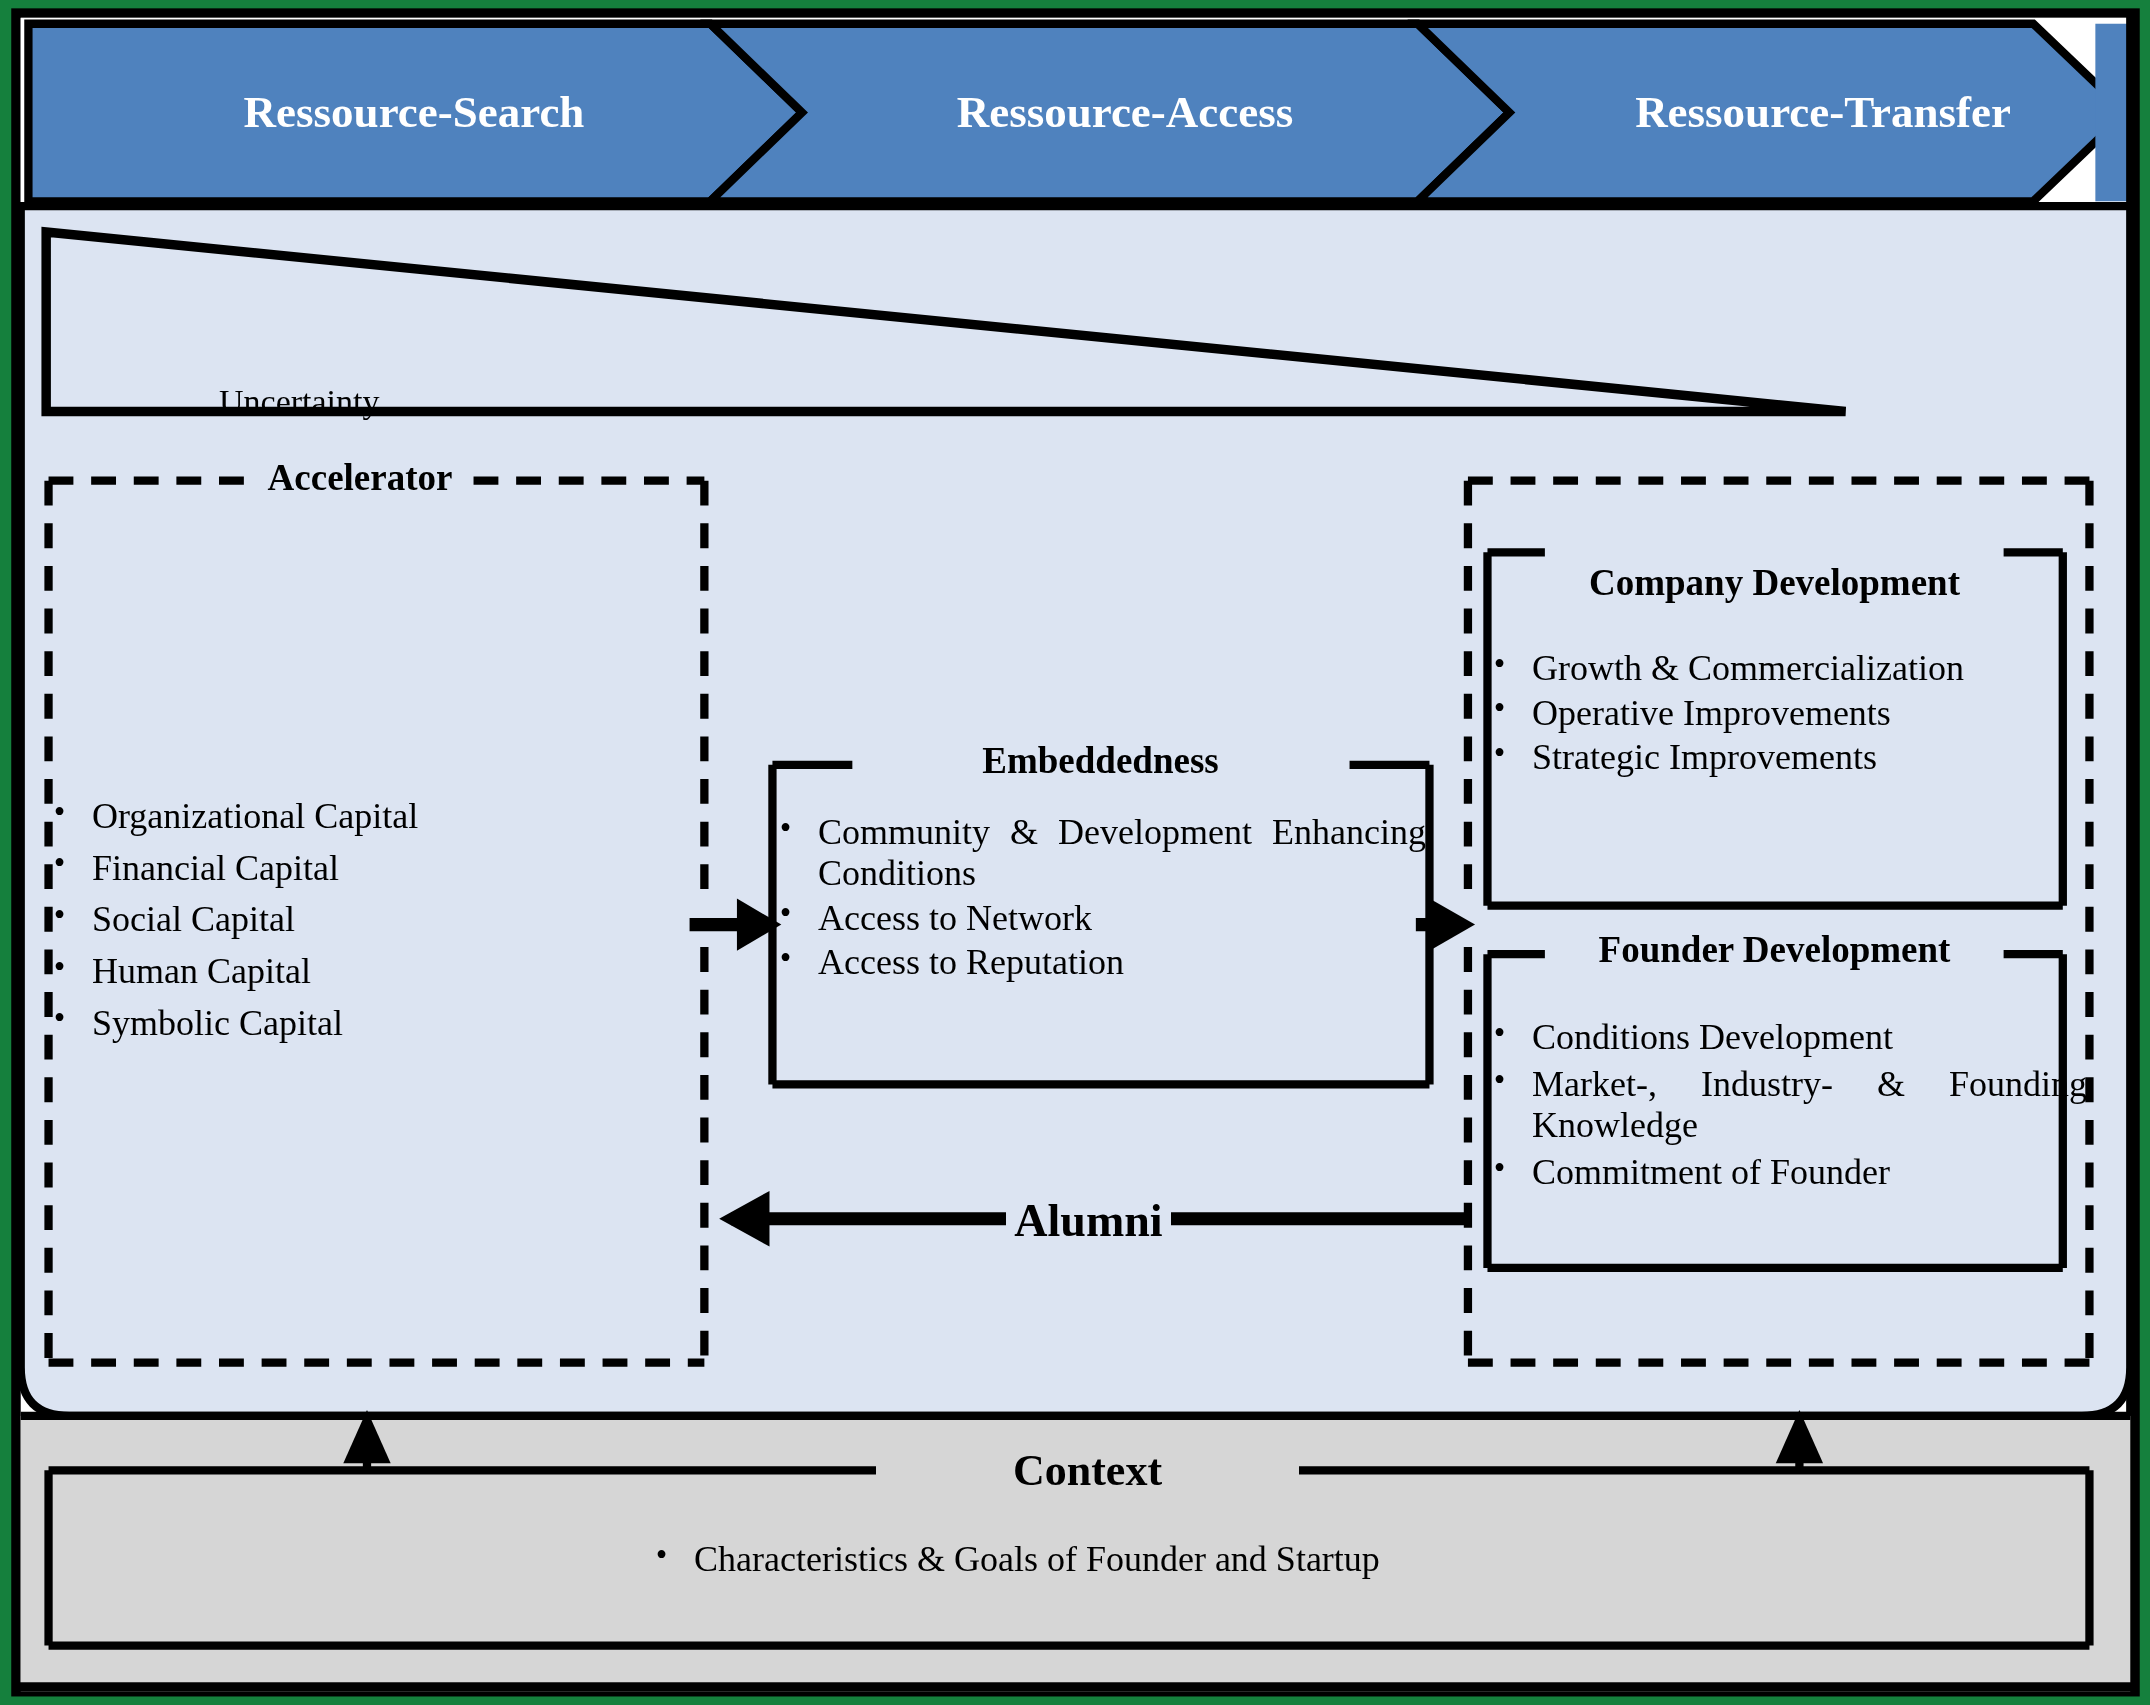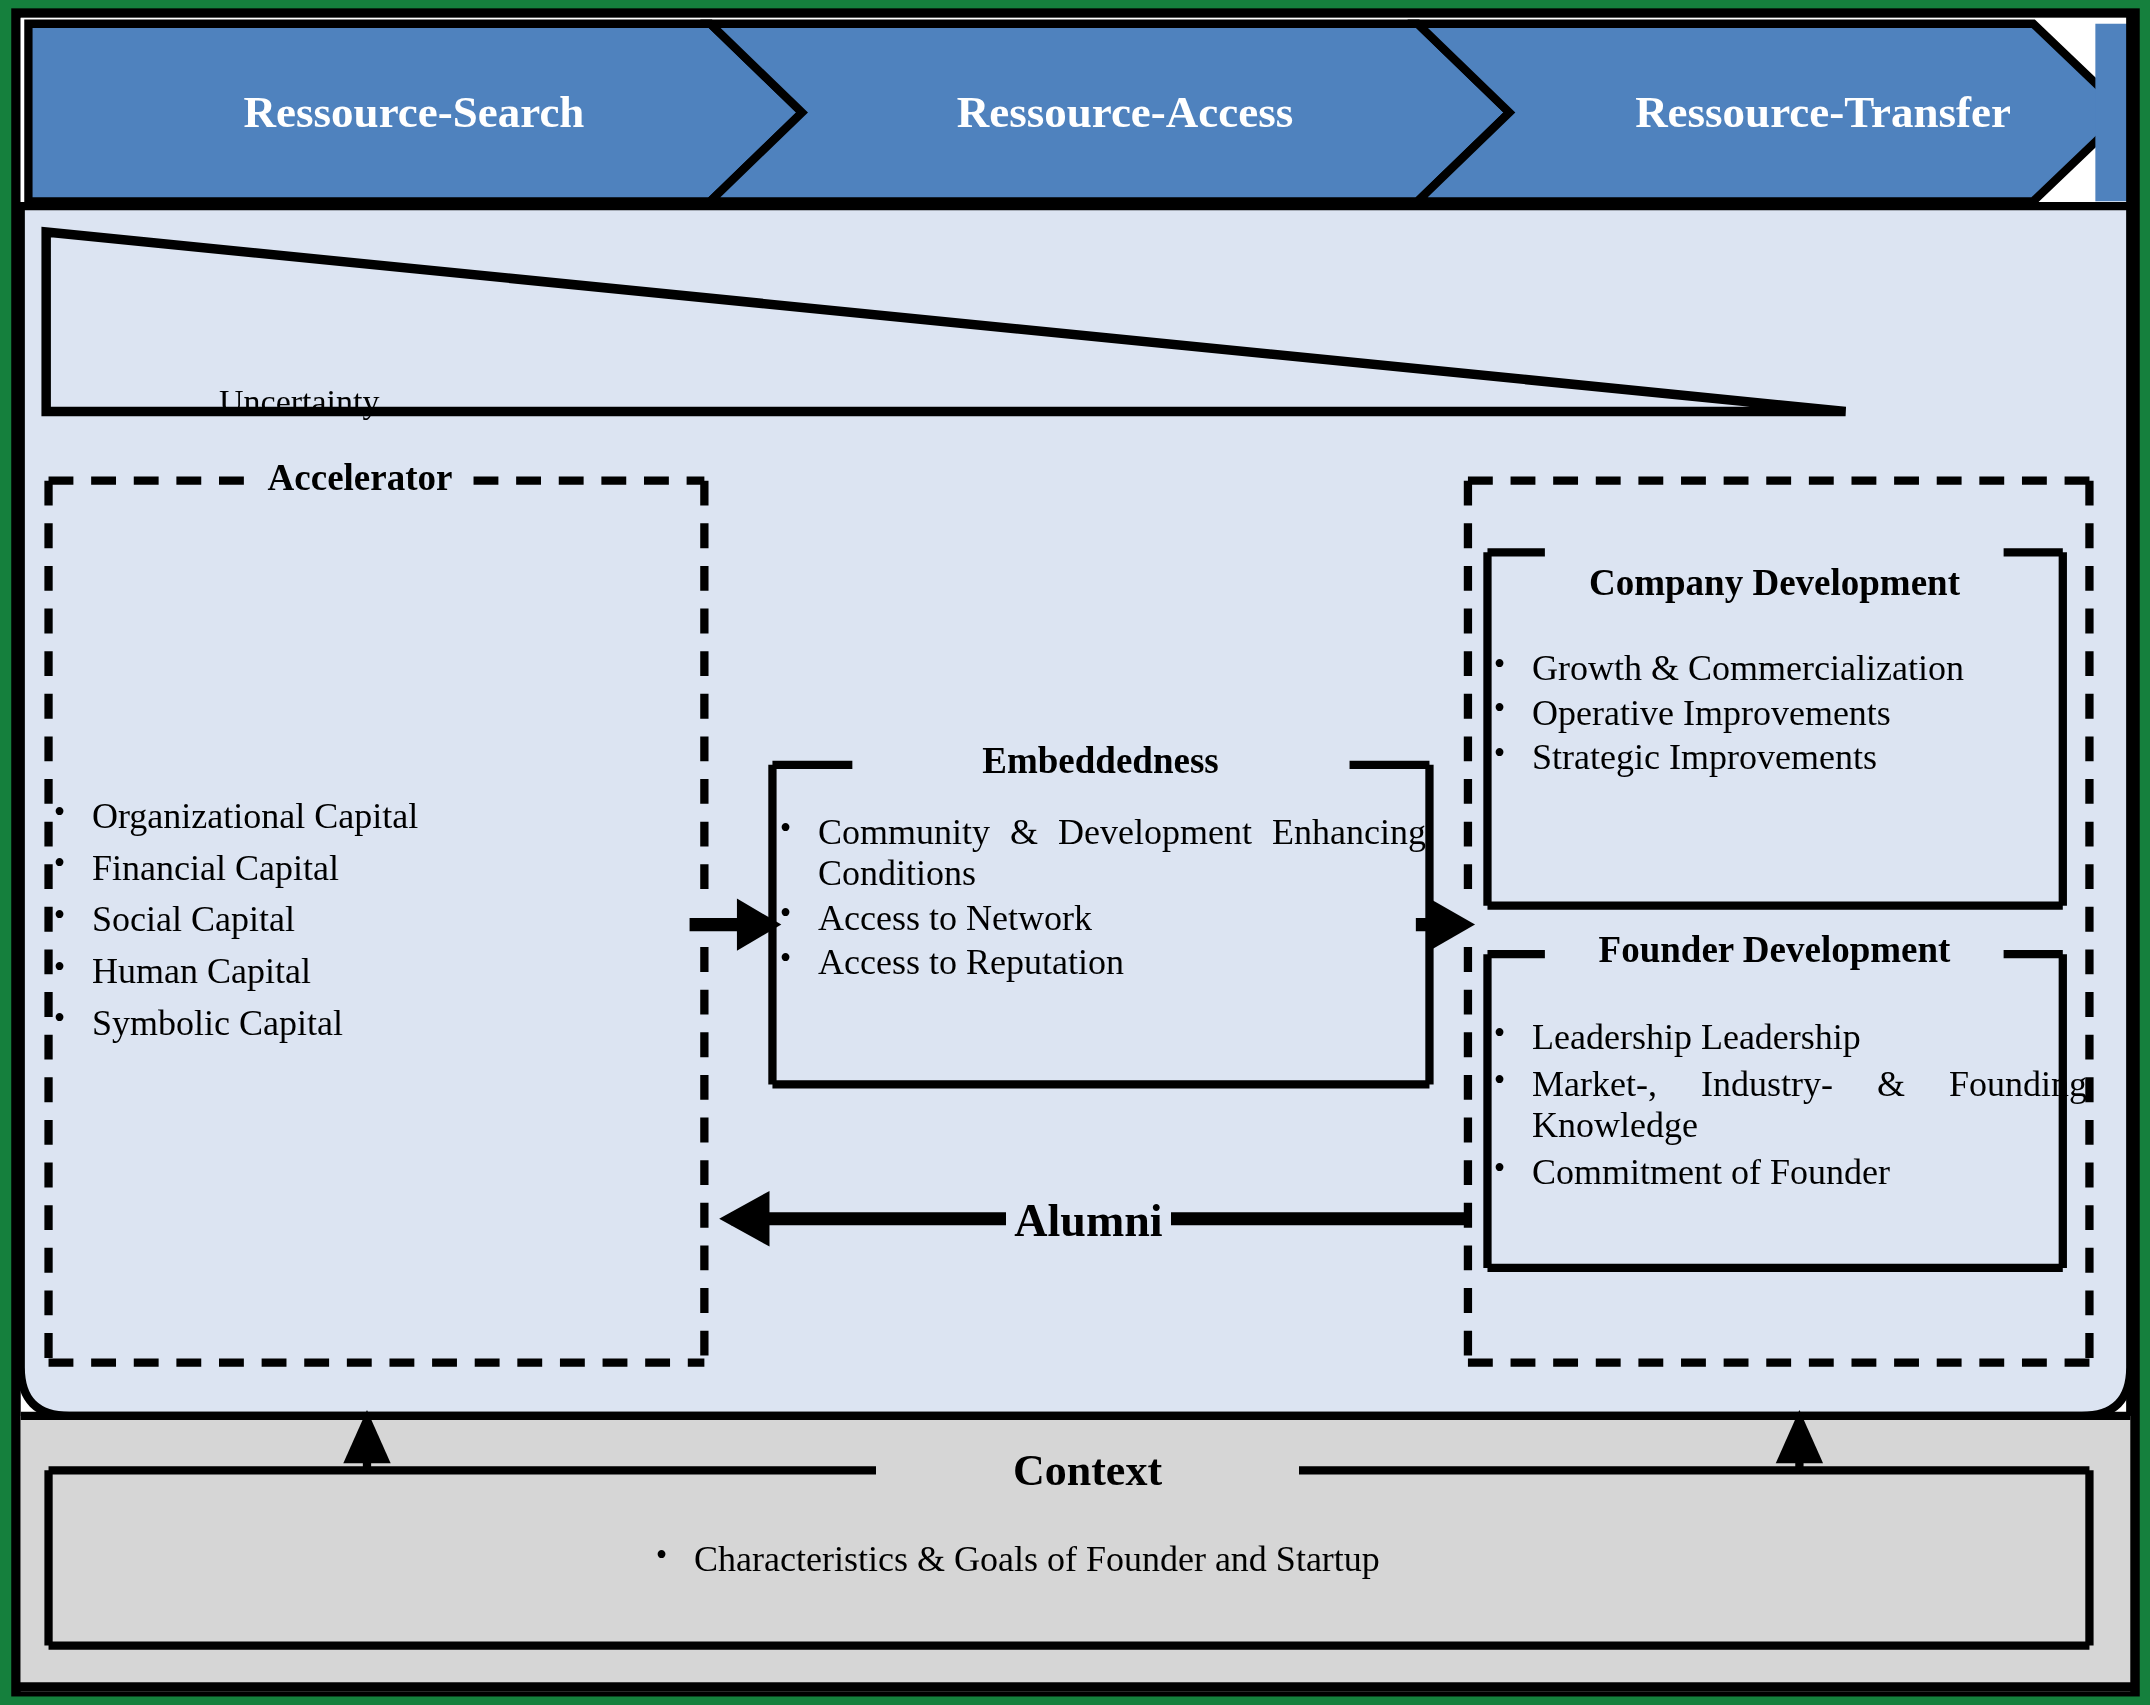--- a/index.html
+++ b/index.html
@@ -200,21 +200,21 @@
       <li>Growth &amp; Commercialization</li>
       <li>Operative Improvements</li>
       <li>Strategic Improvements</li>
     </ul>
   </div>
 
   <div class="ov box-title" style="left:1545px;top:928px;width:459px;">Founder Development</div>
 
   <div class="ov" style="left:1489px;top:1017px;width:598px;">
     <ul class="bl fd justify">
-      <li class="lastnojust">Leadership Leadership</li>
+      <li class="lastnojust">Conditions Development</li>
       <li>Market-, Industry- &amp; Founding Knowledge</li>
       <li class="lastnojust">Commitment of Founder</li>
     </ul>
   </div>
 
   <div class="ov alumni" style="left:1006px;top:1194px;">Alumni</div>
 
   <div class="ov ctx-title" style="left:876px;top:1445px;width:397px;text-align:center;">Context</div>
 
   <div class="ov" style="left:651px;top:1539px;width:1065px;">

